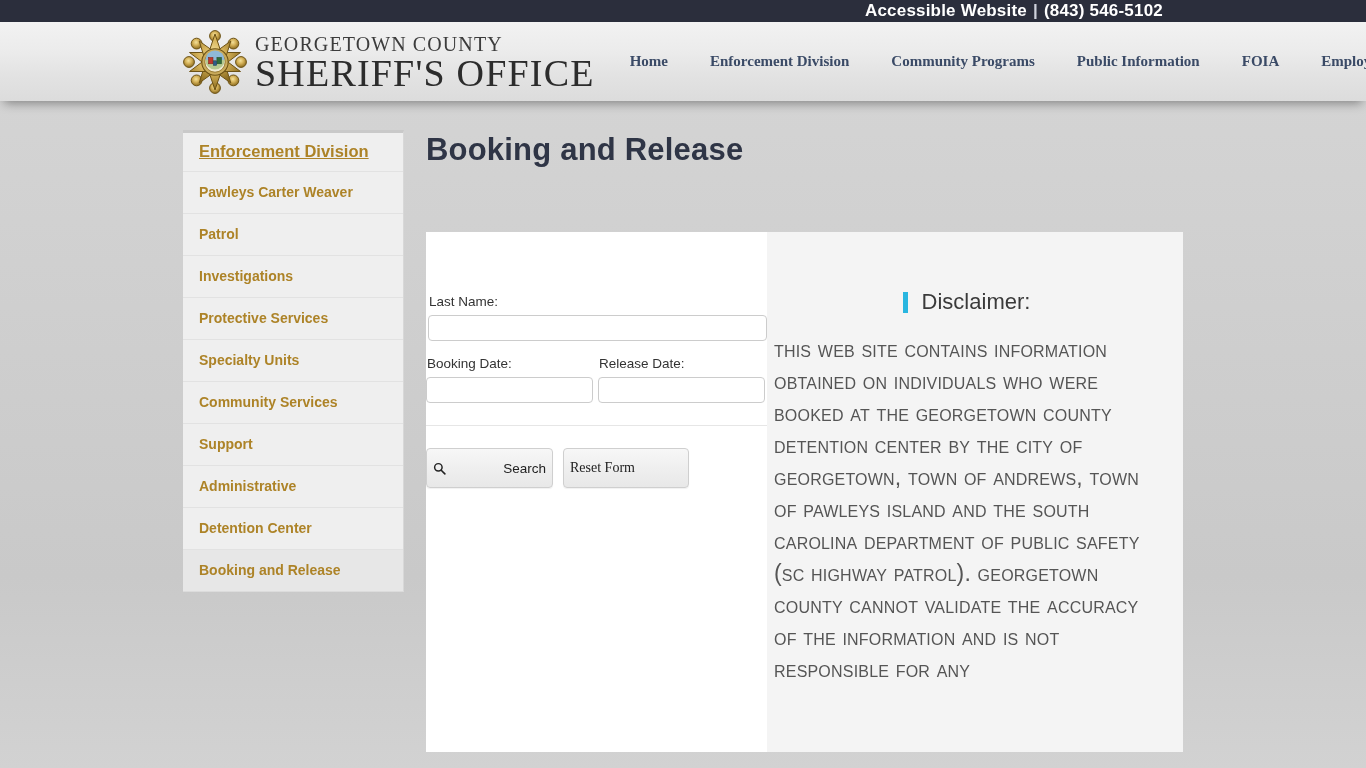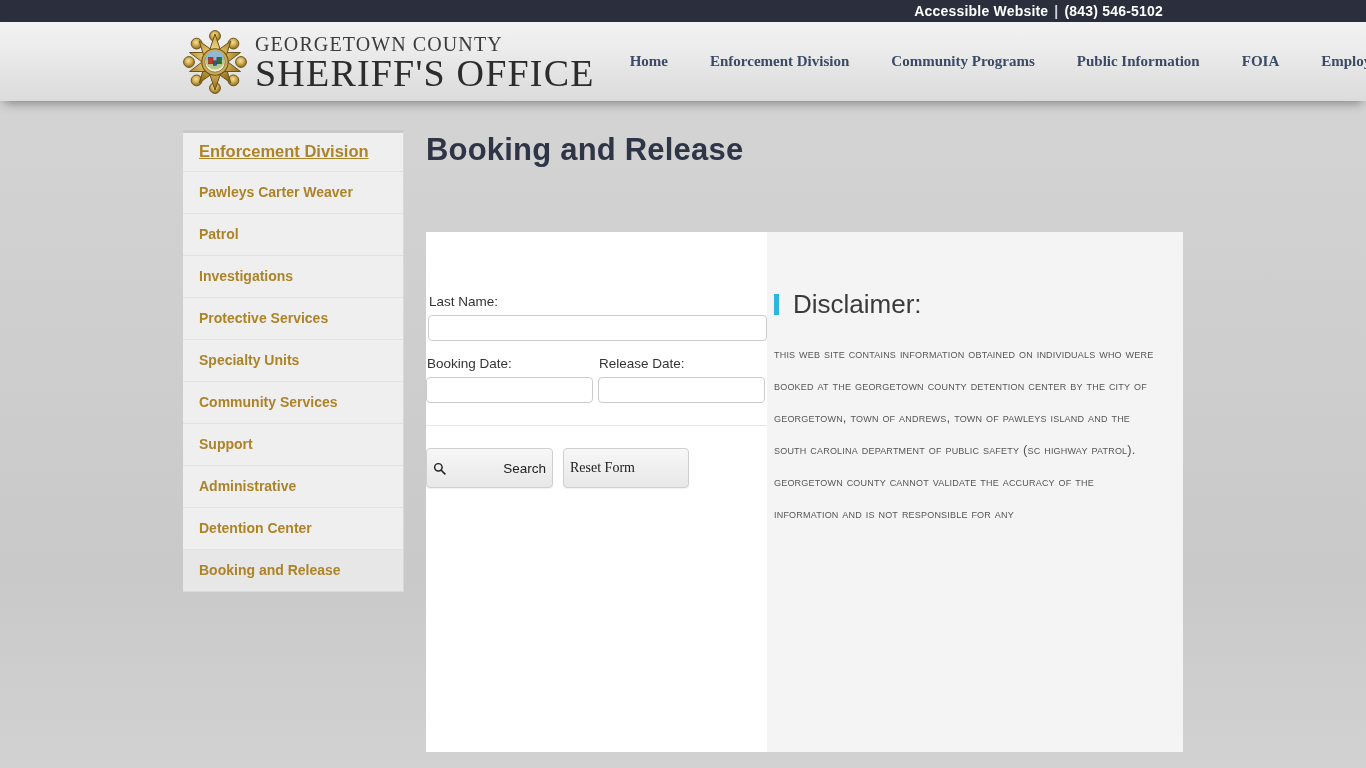--- a/index.html
+++ b/index.html
@@ -16,21 +16,21 @@
 
   
   .topbar {
     height: 22px;
     background: #2b2e3c;
     color: #ffffff;
     display: flex;
     align-items: center;
     justify-content: flex-end;
     padding-right: 203px;
-    font-size: 14px;
+    font-size: 17px;
     font-weight: bold;
     letter-spacing: .2px;
   }
   .topbar .sep { margin: 0 6px; color: #cfd2dc; font-weight: bold; }
   .topbar a { color: #ffffff; text-decoration: none; }
 
   
   .header {
     position: relative;
     height: 79px;
@@ -201,35 +201,36 @@
   
   .discpanel {
     flex: 1;
     background: #f4f4f4;
     padding: 57px 24px 0 7px;
     min-height: 520px;
   }
   .disc-head {
     display: flex;
     align-items: center;
-    font-size: 26px;
+    font-size: 22px;
     color: #3a3a3a;
     font-weight: normal;
     margin: 0 0 18px 0;
     font-family: "Liberation Sans", sans-serif;
+    justify-content: center;
   }
   .disc-bar {
     width: 5px;
     height: 21px;
     background: #29b6e0;
     margin-right: 14px;
     flex: 0 0 5px;
   }
   .disc-body {
-    font-size: 13px;
+    font-size: 23px;
     line-height: 32px;
     color: #555555;
     font-variant: small-caps;
     text-transform: lowercase;
     letter-spacing: .2px;
     margin: 0;
     font-family: "Liberation Sans", sans-serif;
   }
 </style>
 </head>

